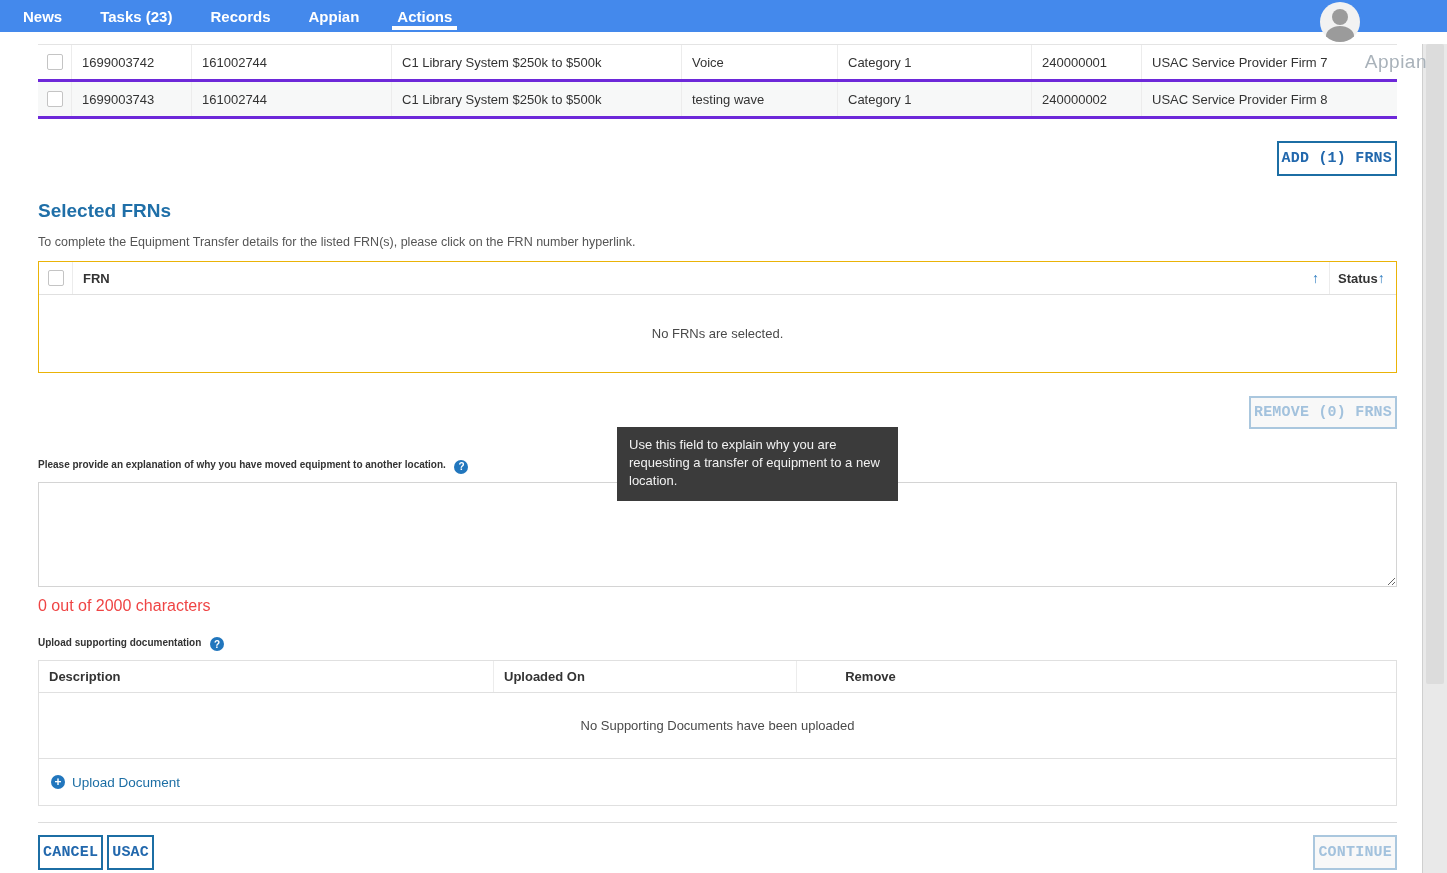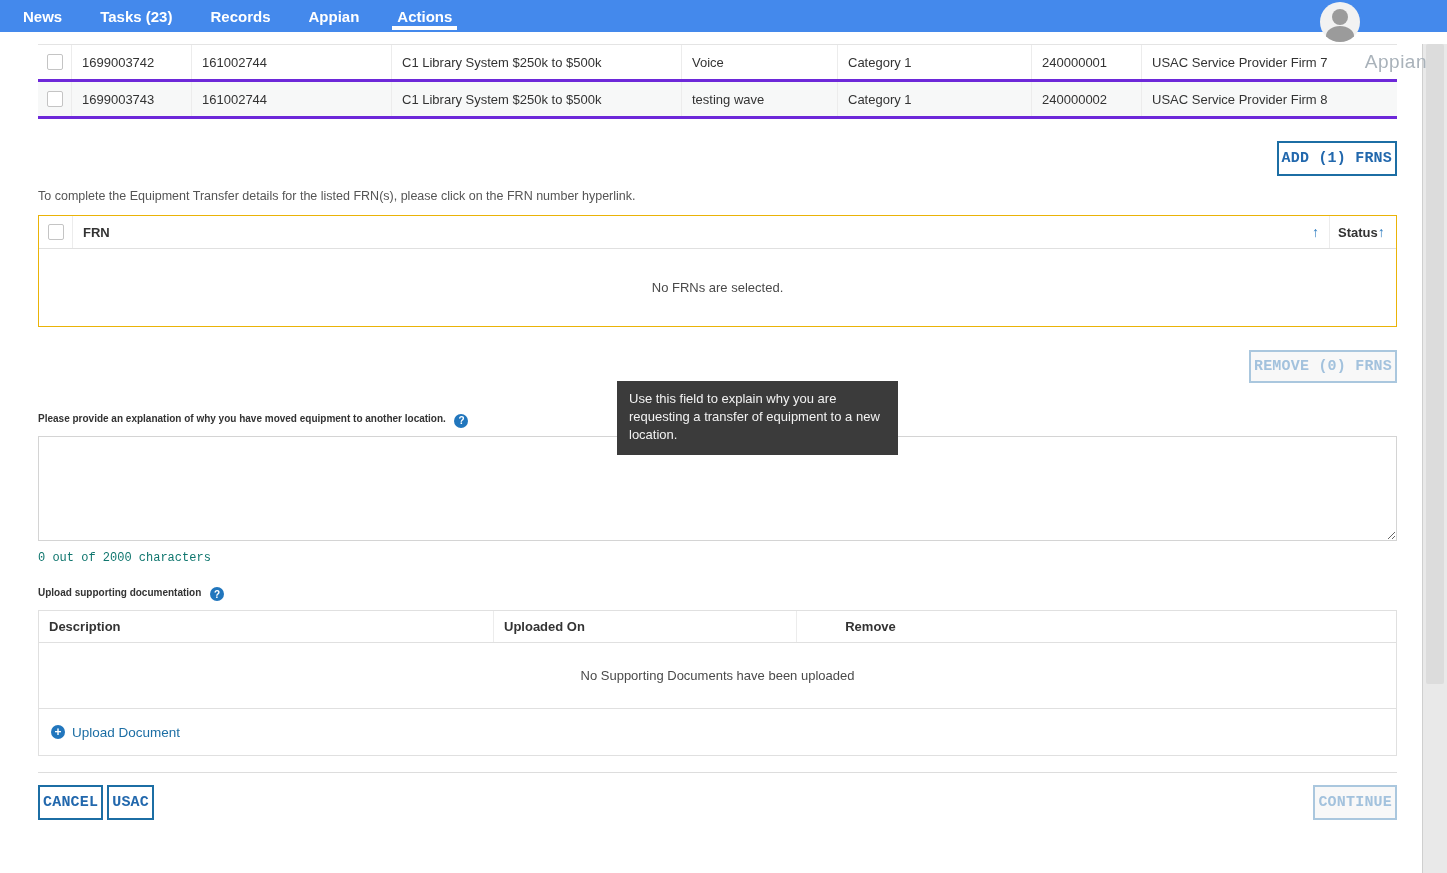--- a/index.html
+++ b/index.html
@@ -76,21 +76,21 @@
   .help-icon { display: inline-flex; width: 14px; height: 14px; border-radius: 50%;
     background: #2176bd; color: #fff; font-size: 10px; font-weight: 700;
     align-items: center; justify-content: center; margin-left: 5px; vertical-align: -2px;
     cursor: pointer; }
   .tooltip { position: absolute; left: 579px; top: -29px; width: 281px;
     background: #3b3b3b; color: #f2f2f2; font-size: 13px; line-height: 18px;
     padding: 9px 12px 11px 12px; z-index: 20; }
   textarea.expl { display: block; margin-top: 8px; width: 1359px; height: 105px;
     border: 1px solid #d4d4d4; resize: vertical; outline: none; padding: 8px;
     font-family: "Liberation Sans", sans-serif; font-size: 13px; }
-  .char-count { color: #0f766e; font-size: 12px; margin-top: 10px; font-family: Liberation Mono, monospace; }
+  .char-count { color: #ef4444; font-size: 16px; margin-top: 10px; }
 
   
   .upload-label { margin-top: 19px; }
   .doc-table { margin-top: 9px; border: 1px solid #e0e0e0; }
   .doc-head { display: flex; height: 32px; border-bottom: 1px solid #e0e0e0; }
   .doc-head .cell { font-weight: 700; color: #333; }
   .d-doc { width: 452px; } .d-desc { width: 455px; } .d-up { width: 303px; }
   .d-rem { width: 147px; justify-content: center; }
   .doc-empty { height: 66px; display: flex; align-items: center; justify-content: center;
     color: #4a4a4a; border-bottom: 1px solid #e0e0e0; }
@@ -153,20 +153,21 @@
       <div class="cell c-cat">Category 1</div>
       <div class="cell c-num">240000002</div>
       <div class="cell c-prov">USAC Service Provider Firm 8</div>
     </div>
   </div>
 
   <div class="btn-row">
     <button class="btn">ADD (1) FRNS</button>
   </div>
 
+  <h2 class="section-title">Selected FRNs</h2>
   <div class="section-sub">To complete the Equipment Transfer details for the listed FRN(s), please click on the FRN number hyperlink.</div>
 
   <div class="frn-table">
     <div class="frn-head">
       <div class="cb-cell">
           <div class="checkbox"></div>
         </div>
       <div class="frn-col">
         <span class="label">FRN</span>
         <span class="sort-arrow">↑</span>

